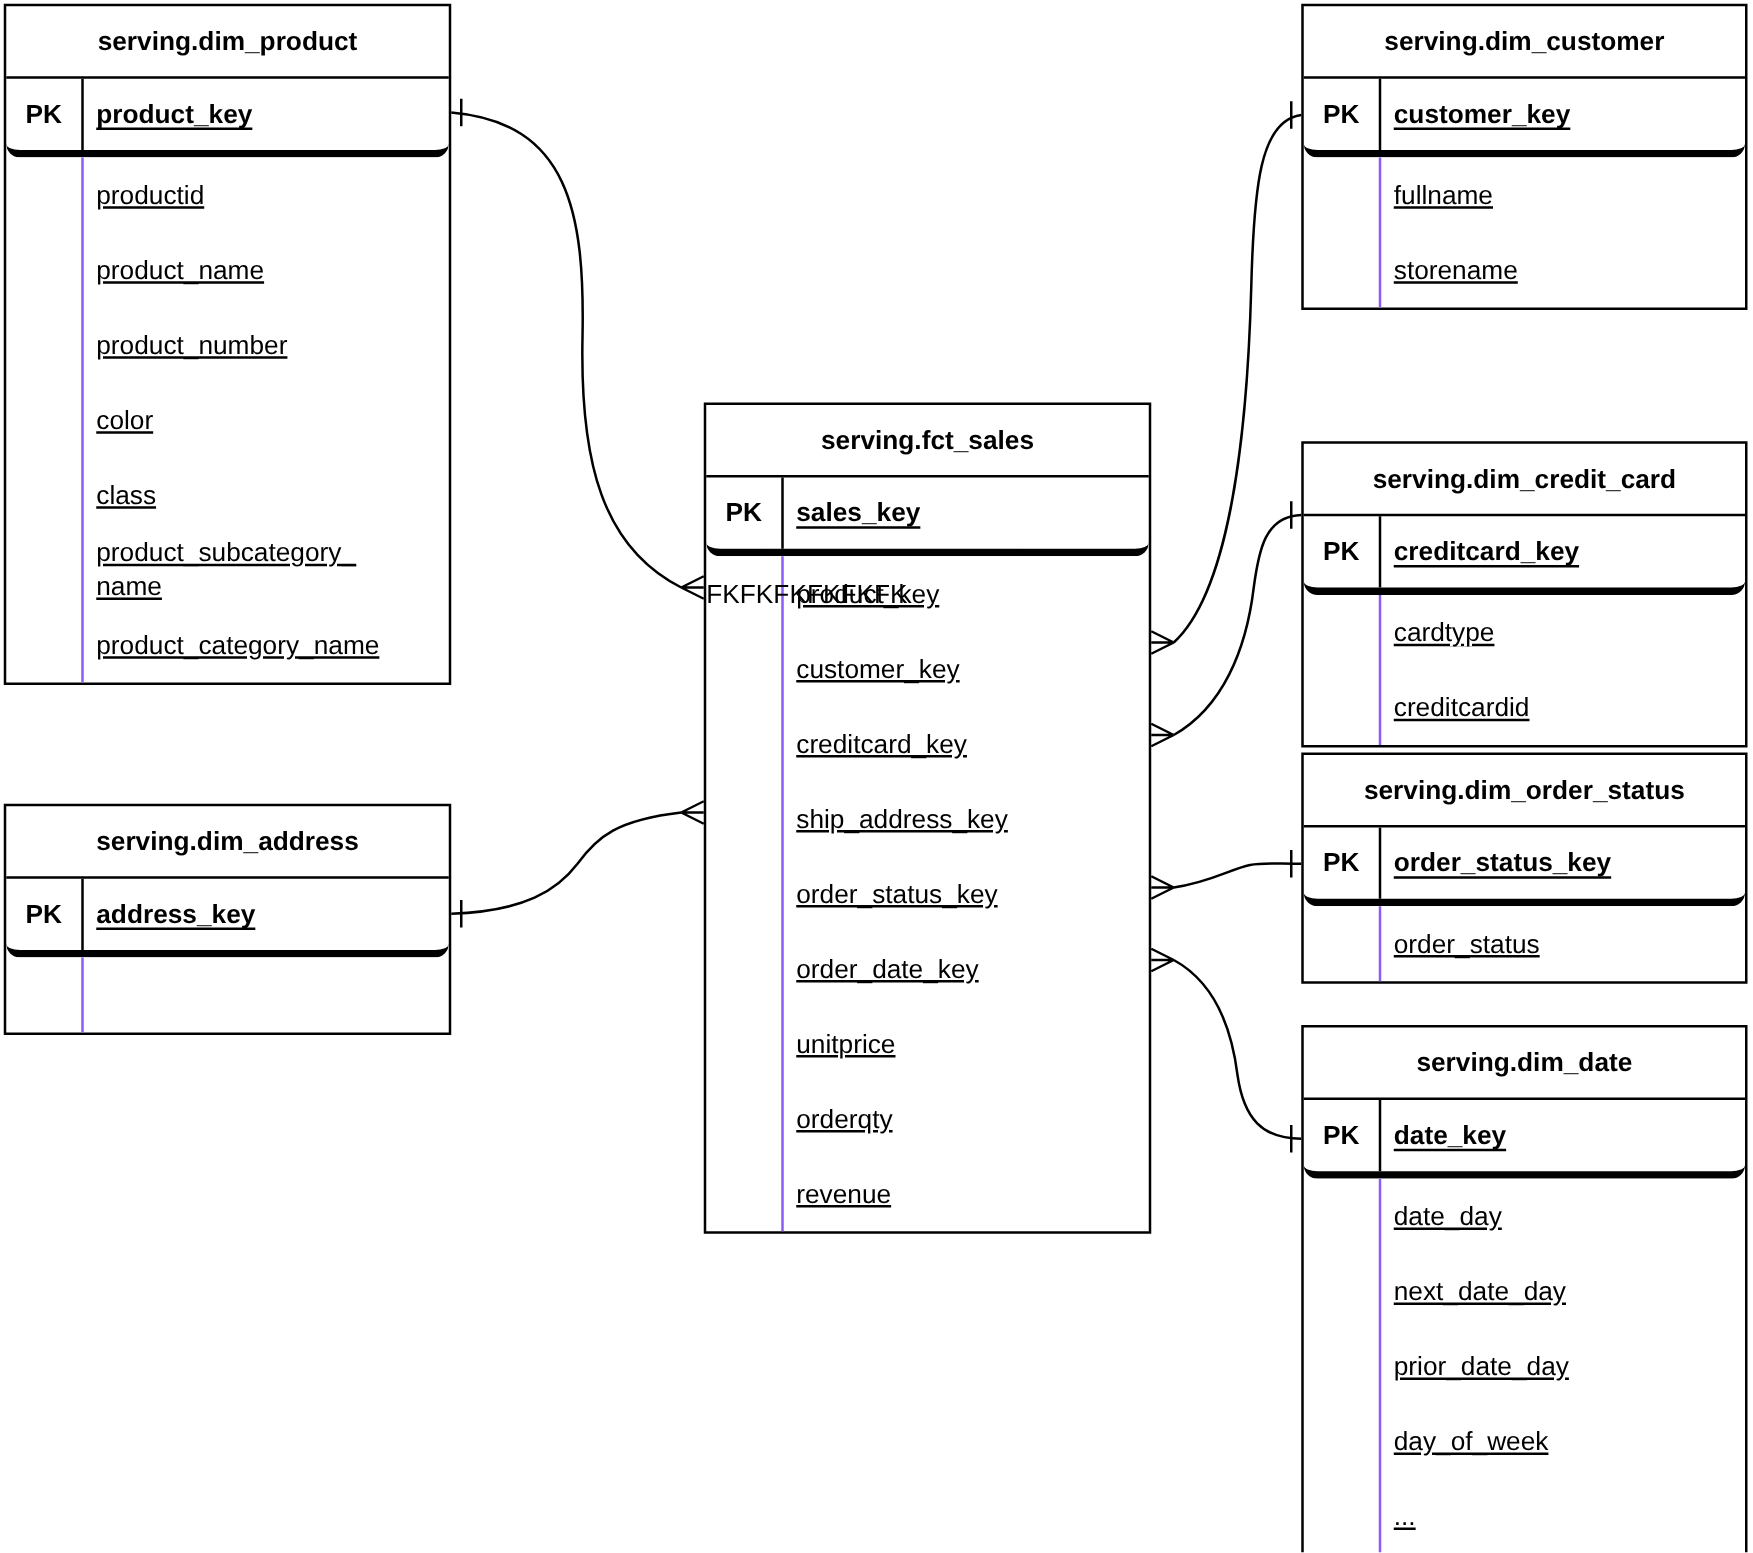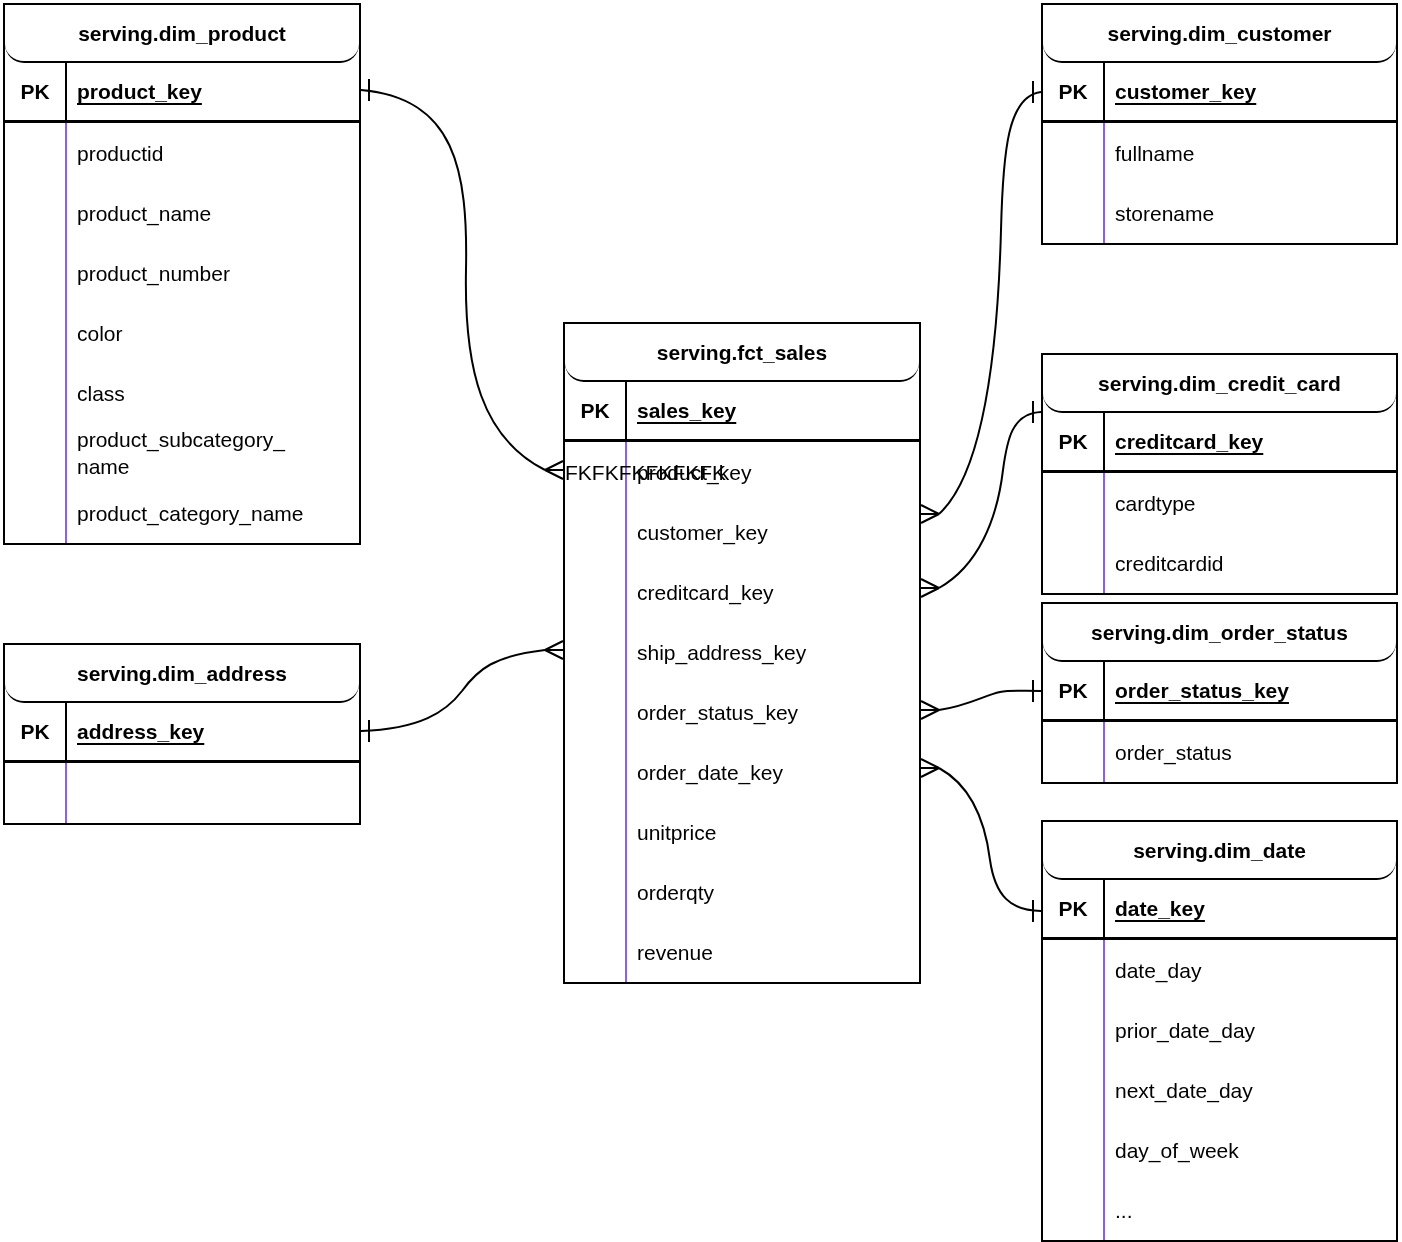--- a/index.html
+++ b/index.html
@@ -21,26 +21,26 @@
     line-height: 27px;
   }
   .tbl-header {
     height: 56px;
     border-bottom: 2px solid #000;
     display: flex;
     align-items: center;
     justify-content: center;
     font-weight: bold;
     text-align: left;
-    border-radius: 19px;
   }
   .tbl-pkrow {
     display: flex;
-    border-bottom: 3px solid #000000;
+    border-bottom: 6px solid #000000;
     height: 57px;
+    border-radius: 11px;
   }
   .keycol {
     width: 60px;
     flex: none;
     border-right: 2px solid #000;
     display: flex;
     align-items: center;
     justify-content: center;
   }
   .tbl-pkrow .keycol { font-weight: bold; }
@@ -65,20 +65,21 @@
   .body-keys .slot {
     height: 60px; flex: none;
     display: flex; align-items: center; justify-content: center;
   }
   .body-fields { flex: 1; display: flex; flex-direction: column; }
   .body-fields .cell {
     height: 60px; flex: none;
     display: flex; align-items: center;
     padding-left: 10px; padding-right: 48px;
     overflow: hidden;
+    text-decoration: underline;
   }
   #rel-layer {
     position: absolute;
     left: 0; top: 0;
     pointer-events: none;
   }
   #rel-layer path { stroke: #000; stroke-width: 2; fill: none; }
 </style>
 </head>
 <body>
@@ -230,22 +231,22 @@
       <div class="tbl-body">
         <div class="body-keys">
           <div class="slot"></div>
           <div class="slot"></div>
           <div class="slot"></div>
           <div class="slot"></div>
           <div class="slot"></div>
         </div>
         <div class="body-fields">
           <div class="cell">date_​day</div>
+          <div class="cell">next_​date_​day</div>
           <div class="cell">prior_​date_​day</div>
-          <div class="cell">next_​date_​day</div>
           <div class="cell">day_​of_​week</div>
           <div class="cell">...</div>
         </div>
       </div>
     </div>
     <svg id="rel-layer" width="1402" height="1242" viewBox="0 0 1402 1242">
       <path d="M 361 90 C 455 98 468 170 466 270 C 464 370 482 438 545 470" stroke="#000000"></path>
       <path d="M 369 79 L 369 101" stroke="#000000"></path>
       <path d="M 545 470 L 563 461 M 545 470 L 563 470 M 545 470 L 563 479" stroke="#000000"></path>
       <path d="M 1041 92 C 1008 96 1003 150 1001 230 C 998 340 985 472 939 514" stroke="#000000"></path>

